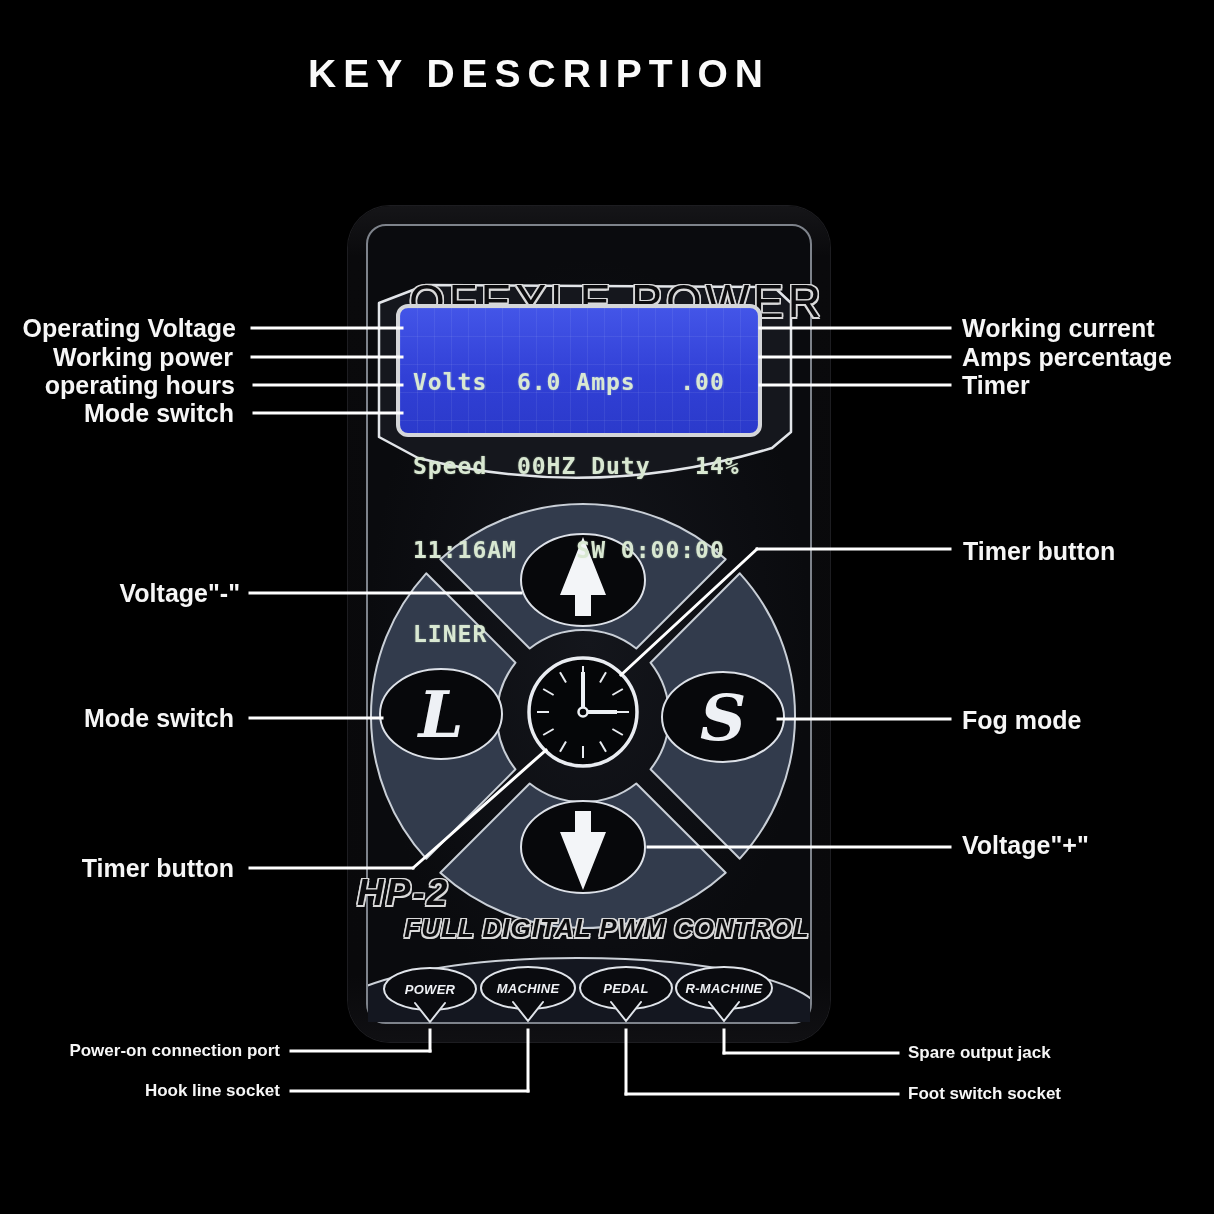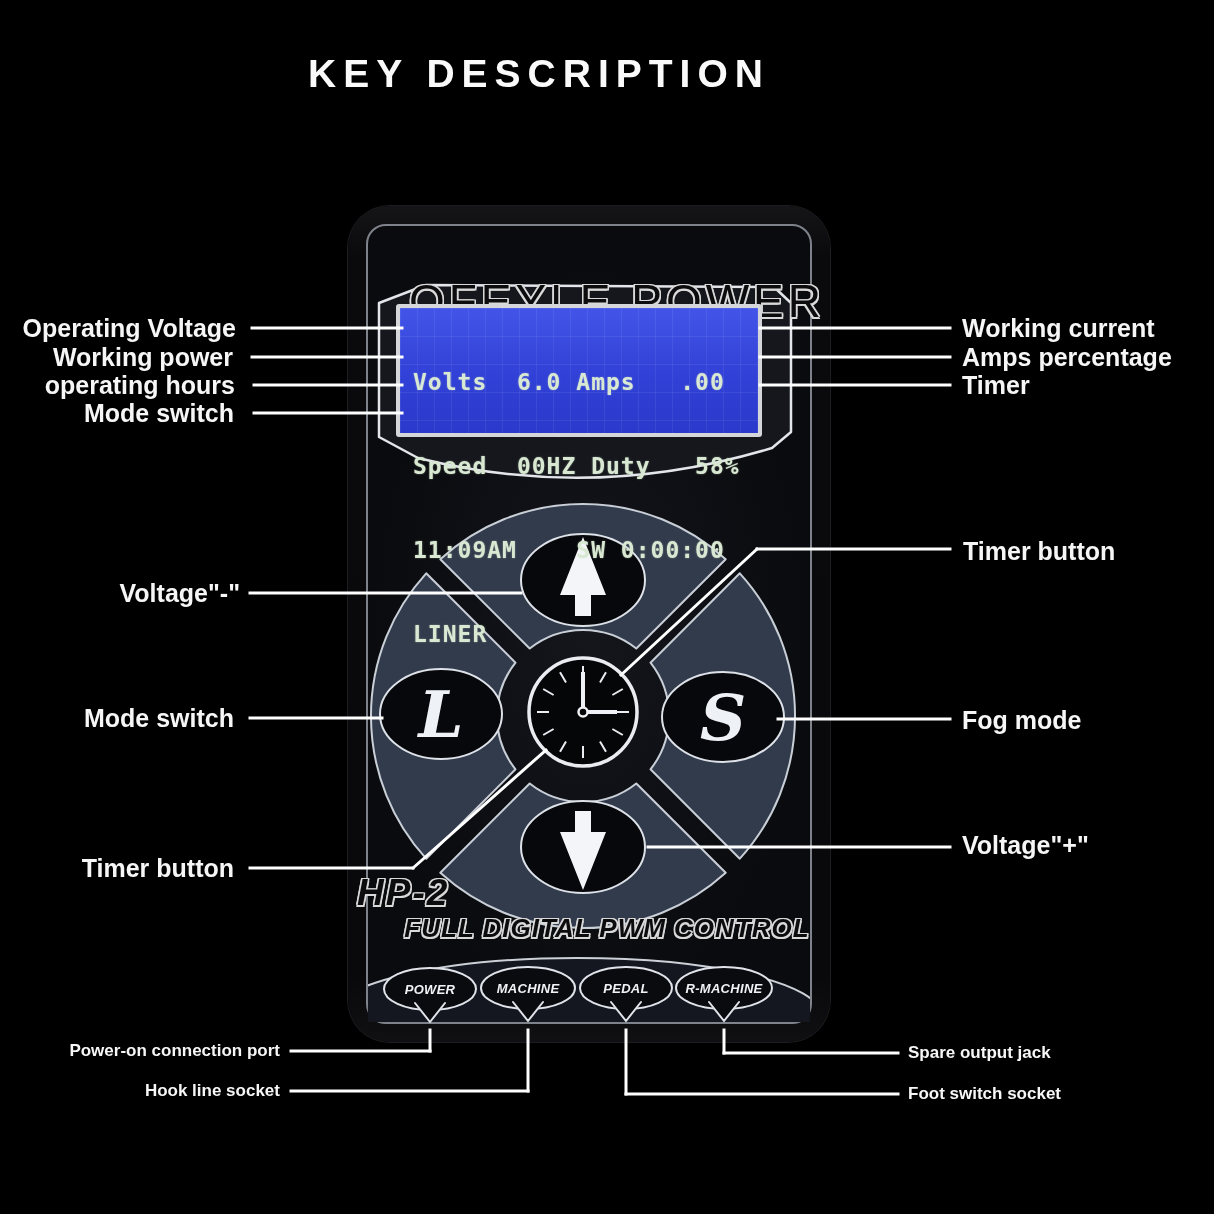--- a/index.html
+++ b/index.html
@@ -26,21 +26,21 @@
                 -1.5px 1.5px 0 #d9d9d9, -1.5px 0 0 #d9d9d9;}
   .brand{left:349px;top:233px;width:476px;text-align:right;
     font-size:46px;font-weight:400;letter-spacing:4px;white-space:nowrap;margin-top:41px;}
   .model{left:357px;top:872px;font-size:37px;font-weight:800;font-style:italic;
     letter-spacing:2px;}
   .tagline{left:349px;top:913px;width:476px;text-align:center;
     font-size:26px;font-weight:800;font-style:italic;letter-spacing:1px;white-space:nowrap;padding-left:20px;}
 
   
   .lcd-frame{left:396px;top:304px;width:366px;height:133px;box-sizing:border-box;
-    border:4px solid #d4d6d9;border-radius:3px;
+    border:4px solid #d4d6d9;border-radius:12px;
     background:linear-gradient(180deg,#4355e8 0%,#3140d6 55%,#2b3acb 100%);
     background-color:#3447db;}
   .lcd-grid{left:0;top:0;right:0;bottom:0;position:absolute;
     background-image:repeating-linear-gradient(to right, rgba(235,245,255,.07) 0 1px, transparent 1px 17px),
                      repeating-linear-gradient(to bottom, rgba(235,245,255,.07) 0 1px, transparent 1px 28px);}
   .lcd-text{position:absolute;left:13px;top:4px;
     font-family:"DejaVu Sans Mono",monospace;font-weight:700;font-size:23px;
     line-height:28px;letter-spacing:1px;color:#d9e8d2;white-space:pre;
     text-shadow:0 0 2px rgba(215,240,205,.45);}
 
@@ -144,22 +144,22 @@
 </svg>
 
 <div class="abs brand outlined">OFEYLE POWER</div>
 <div class="abs model outlined">HP-2</div>
 <div class="abs tagline outlined">FULL DIGITAL PWM CONTROL</div>
 
 <div class="abs lcd-frame">
   <div class="lcd-grid"></div>
   <div class="lcd-text">
     <div>Volts  6.0 Amps   .00</div>
-    <div>Speed  00HZ Duty   58%</div>
-    <div>11:09AM    SW 0:00:00</div>
+    <div>Speed  00HZ Duty   14%</div>
+    <div>11:16AM    SW 0:00:00</div>
     <div>LINER</div>
   </div>
 </div>
 
 <svg width="1214" height="1214" viewBox="0 0 1214 1214">
   <g stroke="#ffffff" stroke-width="3" stroke-linecap="square">
     <line x1="252" y1="328" x2="402" y2="328"></line>
     <line x1="252" y1="357" x2="402" y2="357"></line>
     <line x1="254" y1="385" x2="402" y2="385"></line>
     <line x1="254" y1="413" x2="402" y2="413"></line>

